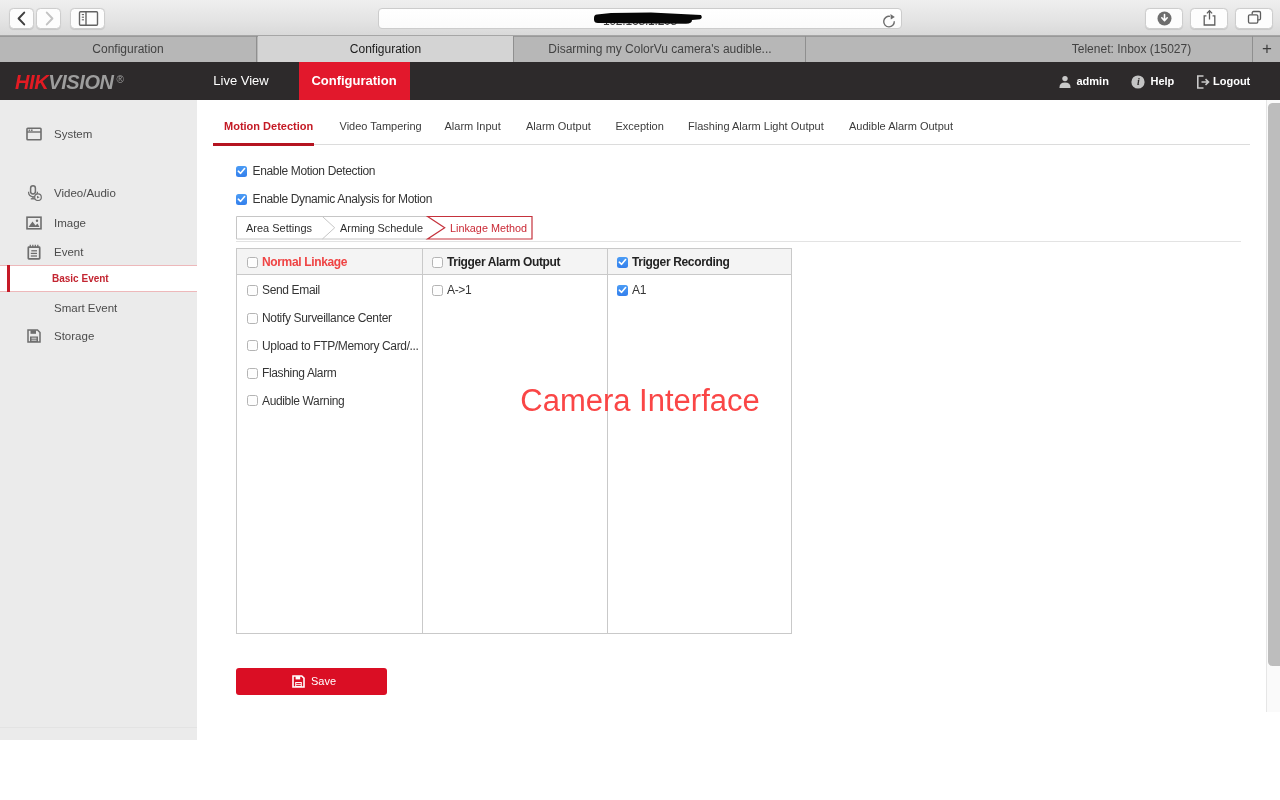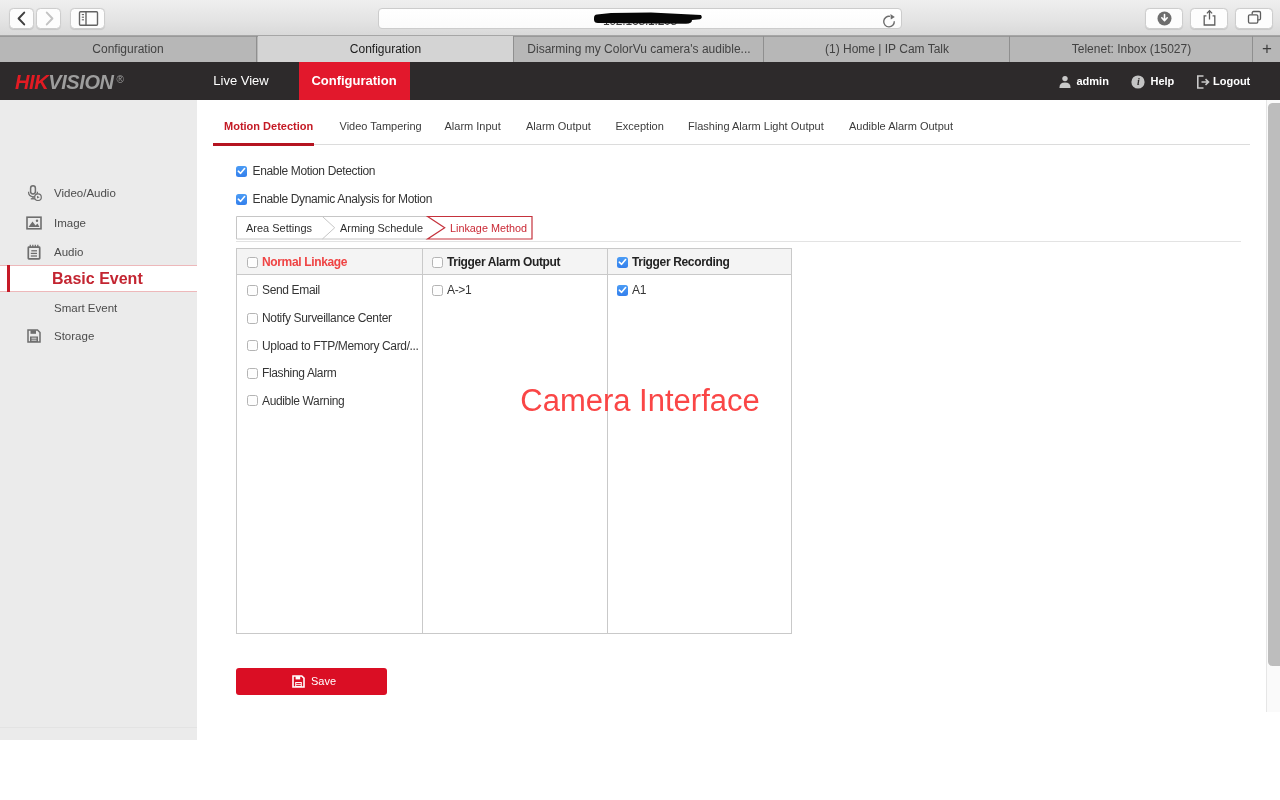--- a/index.html
+++ b/index.html
@@ -94,22 +94,21 @@
       <path d="M16.2 5.4 V3.8 A1.3 1.3 0 0 1 17.5 2.5 H23.2 A1.3 1.3 0 0 1 24.5 3.8 V9.5 A1.3 1.3 0 0 1 23.2 10.8 H21.6" fill="none" stroke="#5d5d5d" stroke-width="1.3"></path>
       <rect x="12.5" y="5.8" width="9.3" height="8.3" rx="1.3" fill="none" stroke="#5d5d5d" stroke-width="1.3"></rect>
     </svg>
   </div>
 </div>
 
 <div id="tabbar" class="abs">
   <div style="position:absolute;left:0;top:0;width:1280px;height:1px;background:#999999;"></div>
   <div class="stab" style="left:0;width:257px;border-right:1px solid #8f8f8f;">Configuration</div>
   <div class="stab" style="left:258px;width:256px;background:#d4d4d4;border-right:1px solid #8f8f8f;color:#1b1b1b;">Configuration</div>
-  <div class="stab" style="left:515px;width:249px;border-right:1px solid #8f8f8f;">Disarming my ColorVu camera's audible...</div>
-  <div class="stab" style="left:765px;width:245px;border-right:1px solid #8f8f8f;">(1) Home | IP Cam Talk</div>
+  <div class="stab" style="left:515px;width:291px;border-right:1px solid #8f8f8f;">Disarming my ColorVu camera's audible...</div>
   <div class="stab" style="left:1011px;width:242px;border-right:1px solid #8f8f8f;">Telenet: Inbox (15027)</div>
   <div class="stab" style="left:1254px;width:26px;font-size:17px;color:#3d3d3d;">+</div>
 </div>
 
 <div id="hik" class="abs">
 
   <div style="position:absolute;left:15px;top:9px;font-style:italic;font-weight:bold;font-size:20px;letter-spacing:-0.4px;">
     <span style="color:#e21b23;">HIK</span><span style="color:#9d9d9d;">VISION</span><span style="color:#9d9d9d;font-size:10px;font-style:normal;font-weight:normal;vertical-align:6px;letter-spacing:0;">&nbsp;®</span>
   </div>
   <div style="position:absolute;left:196px;top:0;width:90px;height:38px;line-height:38px;text-align:center;color:#ffffff;font-size:13px;">Live View</div>
@@ -128,20 +127,29 @@
   <div style="position:absolute;left:1150.5px;top:0;height:38px;line-height:38px;color:#ffffff;font-size:11px;font-weight:bold;">Help</div>
 
   <svg width="14" height="14" viewBox="0 0 14 14" style="position:absolute;left:1195.5px;top:12.5px;">
     <path d="M7.5 1 H1.8 V13 H7.5" fill="none" stroke="#c9c9c9" stroke-width="1.6"></path>
     <path d="M5.5 7 H12 M9.5 4.2 L12.5 7 L9.5 9.8" fill="none" stroke="#c9c9c9" stroke-width="1.6"></path>
   </svg>
   <div style="position:absolute;left:1213px;top:0;height:38px;line-height:38px;color:#ffffff;font-size:11px;font-weight:bold;">Logout</div>
 </div>
 
 <div id="sidebar" class="abs">
+  <div class="mitem" style="top:19.5px;">
+    <svg class="mico" viewBox="0 0 16 16">
+      <rect x="1" y="2.2" width="14" height="11.6" rx="0.8" fill="none" stroke="#6e6e6e" stroke-width="1.6"></rect>
+      <line x1="1" y1="6" x2="15" y2="6" stroke="#6e6e6e" stroke-width="1.4"></line>
+      <rect x="2.6" y="3.5" width="1.6" height="1.4" fill="#6e6e6e"></rect>
+      <rect x="5" y="3.5" width="1.6" height="1.4" fill="#6e6e6e"></rect>
+    </svg>
+    <div class="mtxt">System</div>
+  </div>
   <div class="mitem" style="top:78.5px;">
     <svg class="mico" viewBox="0 0 16 16">
       <rect x="4.6" y="0.8" width="4.8" height="8.2" rx="2.4" fill="none" stroke="#6e6e6e" stroke-width="1.5"></rect>
       <path d="M2.6 6.8 V7.4 A4.4 4.4 0 0 0 11.4 7.4 V6.8" fill="none" stroke="#6e6e6e" stroke-width="1.3"></path>
       <line x1="7" y1="11.8" x2="7" y2="13.8" stroke="#6e6e6e" stroke-width="1.3"></line>
       <line x1="4.8" y1="13.8" x2="9.2" y2="13.8" stroke="#6e6e6e" stroke-width="1.3"></line>
       <circle cx="12" cy="12.2" r="3.3" fill="#ebebeb" stroke="#6e6e6e" stroke-width="1.2"></circle>
       <path d="M11 10.8 L13.6 12.2 L11 13.6 Z" fill="#6e6e6e"></path>
     </svg>
     <div class="mtxt">Video/Audio</div>
@@ -158,26 +166,26 @@
     <svg class="mico" viewBox="0 0 16 16">
       <rect x="2.3" y="3.2" width="11.4" height="11.6" rx="0.6" fill="none" stroke="#6e6e6e" stroke-width="1.7"></rect>
       <line x1="4.3" y1="0.8" x2="4.3" y2="3" stroke="#6e6e6e" stroke-width="1.3"></line>
       <line x1="6.8" y1="0.8" x2="6.8" y2="3" stroke="#6e6e6e" stroke-width="1.3"></line>
       <line x1="9.3" y1="0.8" x2="9.3" y2="3" stroke="#6e6e6e" stroke-width="1.3"></line>
       <line x1="11.8" y1="0.8" x2="11.8" y2="3" stroke="#6e6e6e" stroke-width="1.3"></line>
       <line x1="5.3" y1="6.8" x2="11" y2="6.8" stroke="#6e6e6e" stroke-width="1.3"></line>
       <line x1="4.8" y1="9.4" x2="11" y2="9.4" stroke="#6e6e6e" stroke-width="1.3"></line>
       <line x1="4.8" y1="12" x2="11" y2="12" stroke="#6e6e6e" stroke-width="1.3"></line>
     </svg>
-    <div class="mtxt">Audio</div>
+    <div class="mtxt">Event</div>
   </div>
 
   <div style="position:absolute;left:0;top:164.5px;width:197px;height:27.5px;background:#ffffff;border-top:1px solid #edb8ba;border-bottom:1px solid #edb8ba;"></div>
   <div style="position:absolute;left:6.5px;top:164.5px;width:3px;height:27.5px;background:#c61a27;"></div>
-  <div style="position:absolute;left:52px;top:164.5px;height:27.5px;line-height:27.5px;font-size:16px;font-weight:bold;color:#c32531;">Basic Event</div>
+  <div style="position:absolute;left:52px;top:164.5px;height:27.5px;line-height:27.5px;font-size:10px;font-weight:bold;color:#c32531;">Basic Event</div>
   <div class="mitem" style="top:193px;">
     <div class="mtxt">Smart Event</div>
   </div>
   <div class="mitem" style="top:221.5px;">
     <svg class="mico" viewBox="0 0 16 16">
       <path d="M2 2 H11.5 L14 4.5 V14 H2 Z" fill="none" stroke="#6e6e6e" stroke-width="1.5"></path>
       <rect x="4.5" y="2.2" width="5.5" height="3.6" fill="#6e6e6e"></rect>
       <rect x="4" y="8.5" width="8" height="5.5" fill="#6e6e6e"></rect>
       <line x1="5.5" y1="10.2" x2="10.5" y2="10.2" stroke="#ebebeb" stroke-width="0.9"></line>
       <line x1="5.5" y1="12.2" x2="10.5" y2="12.2" stroke="#ebebeb" stroke-width="0.9"></line>

